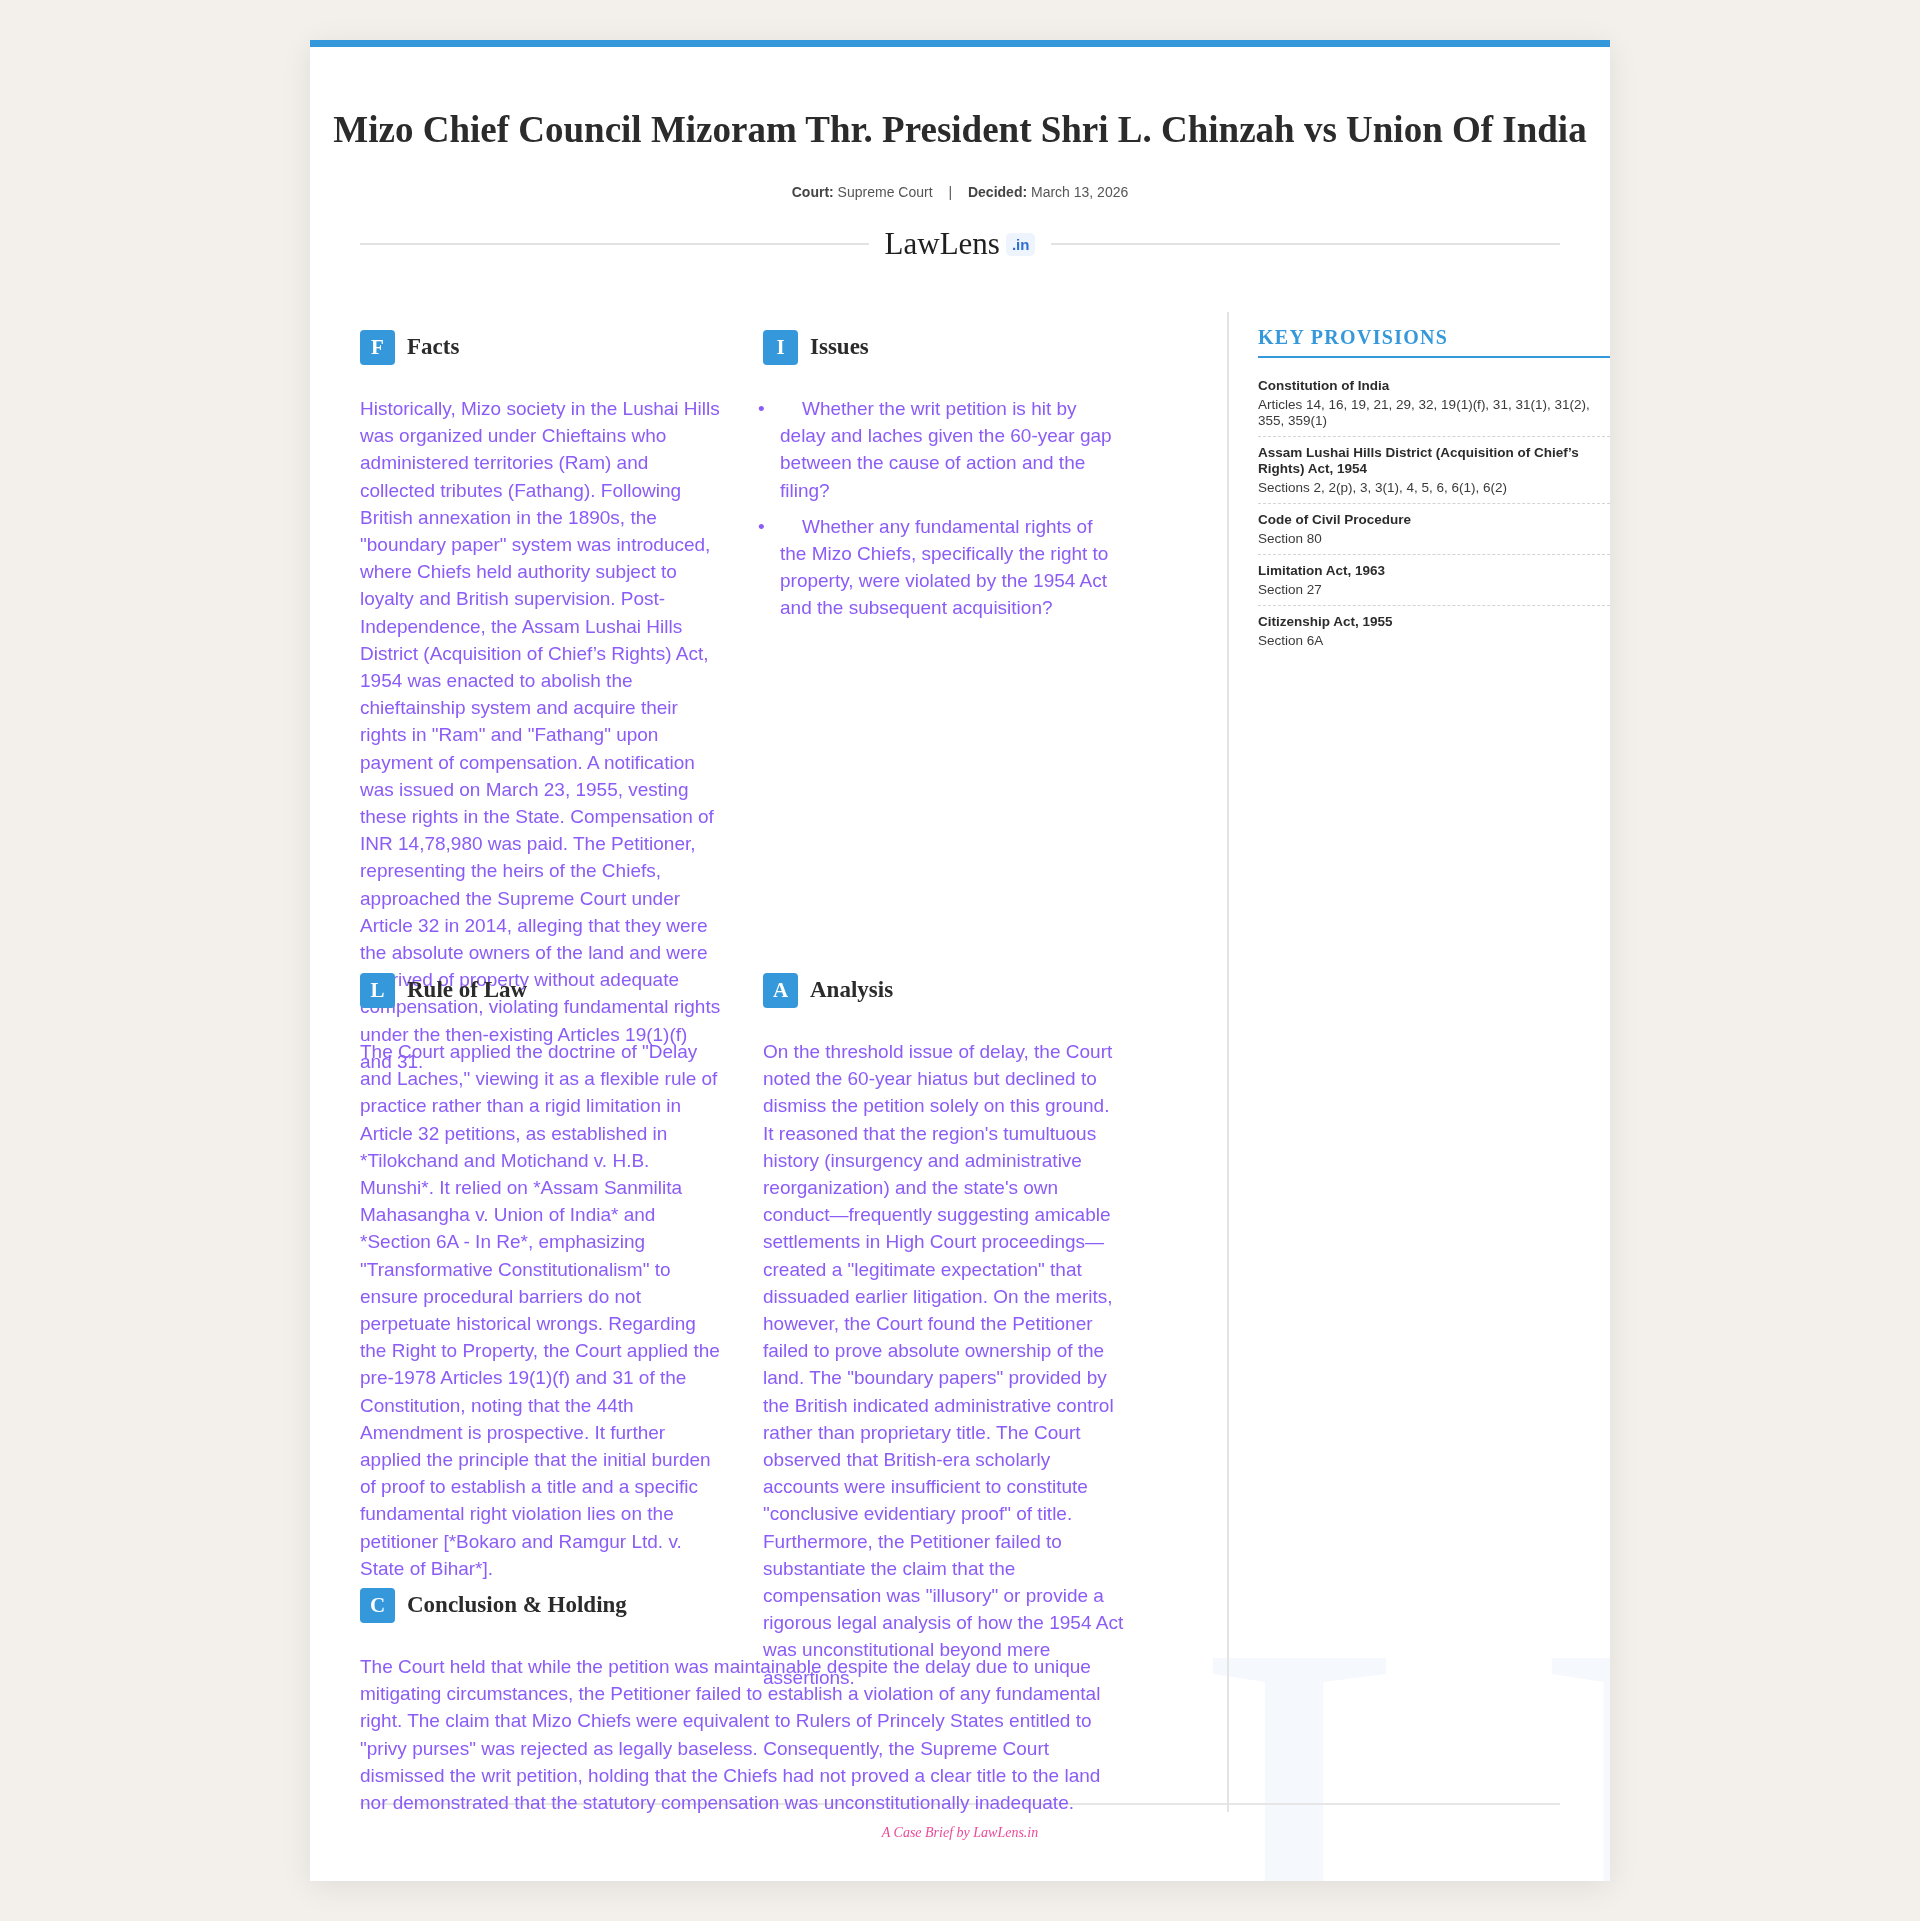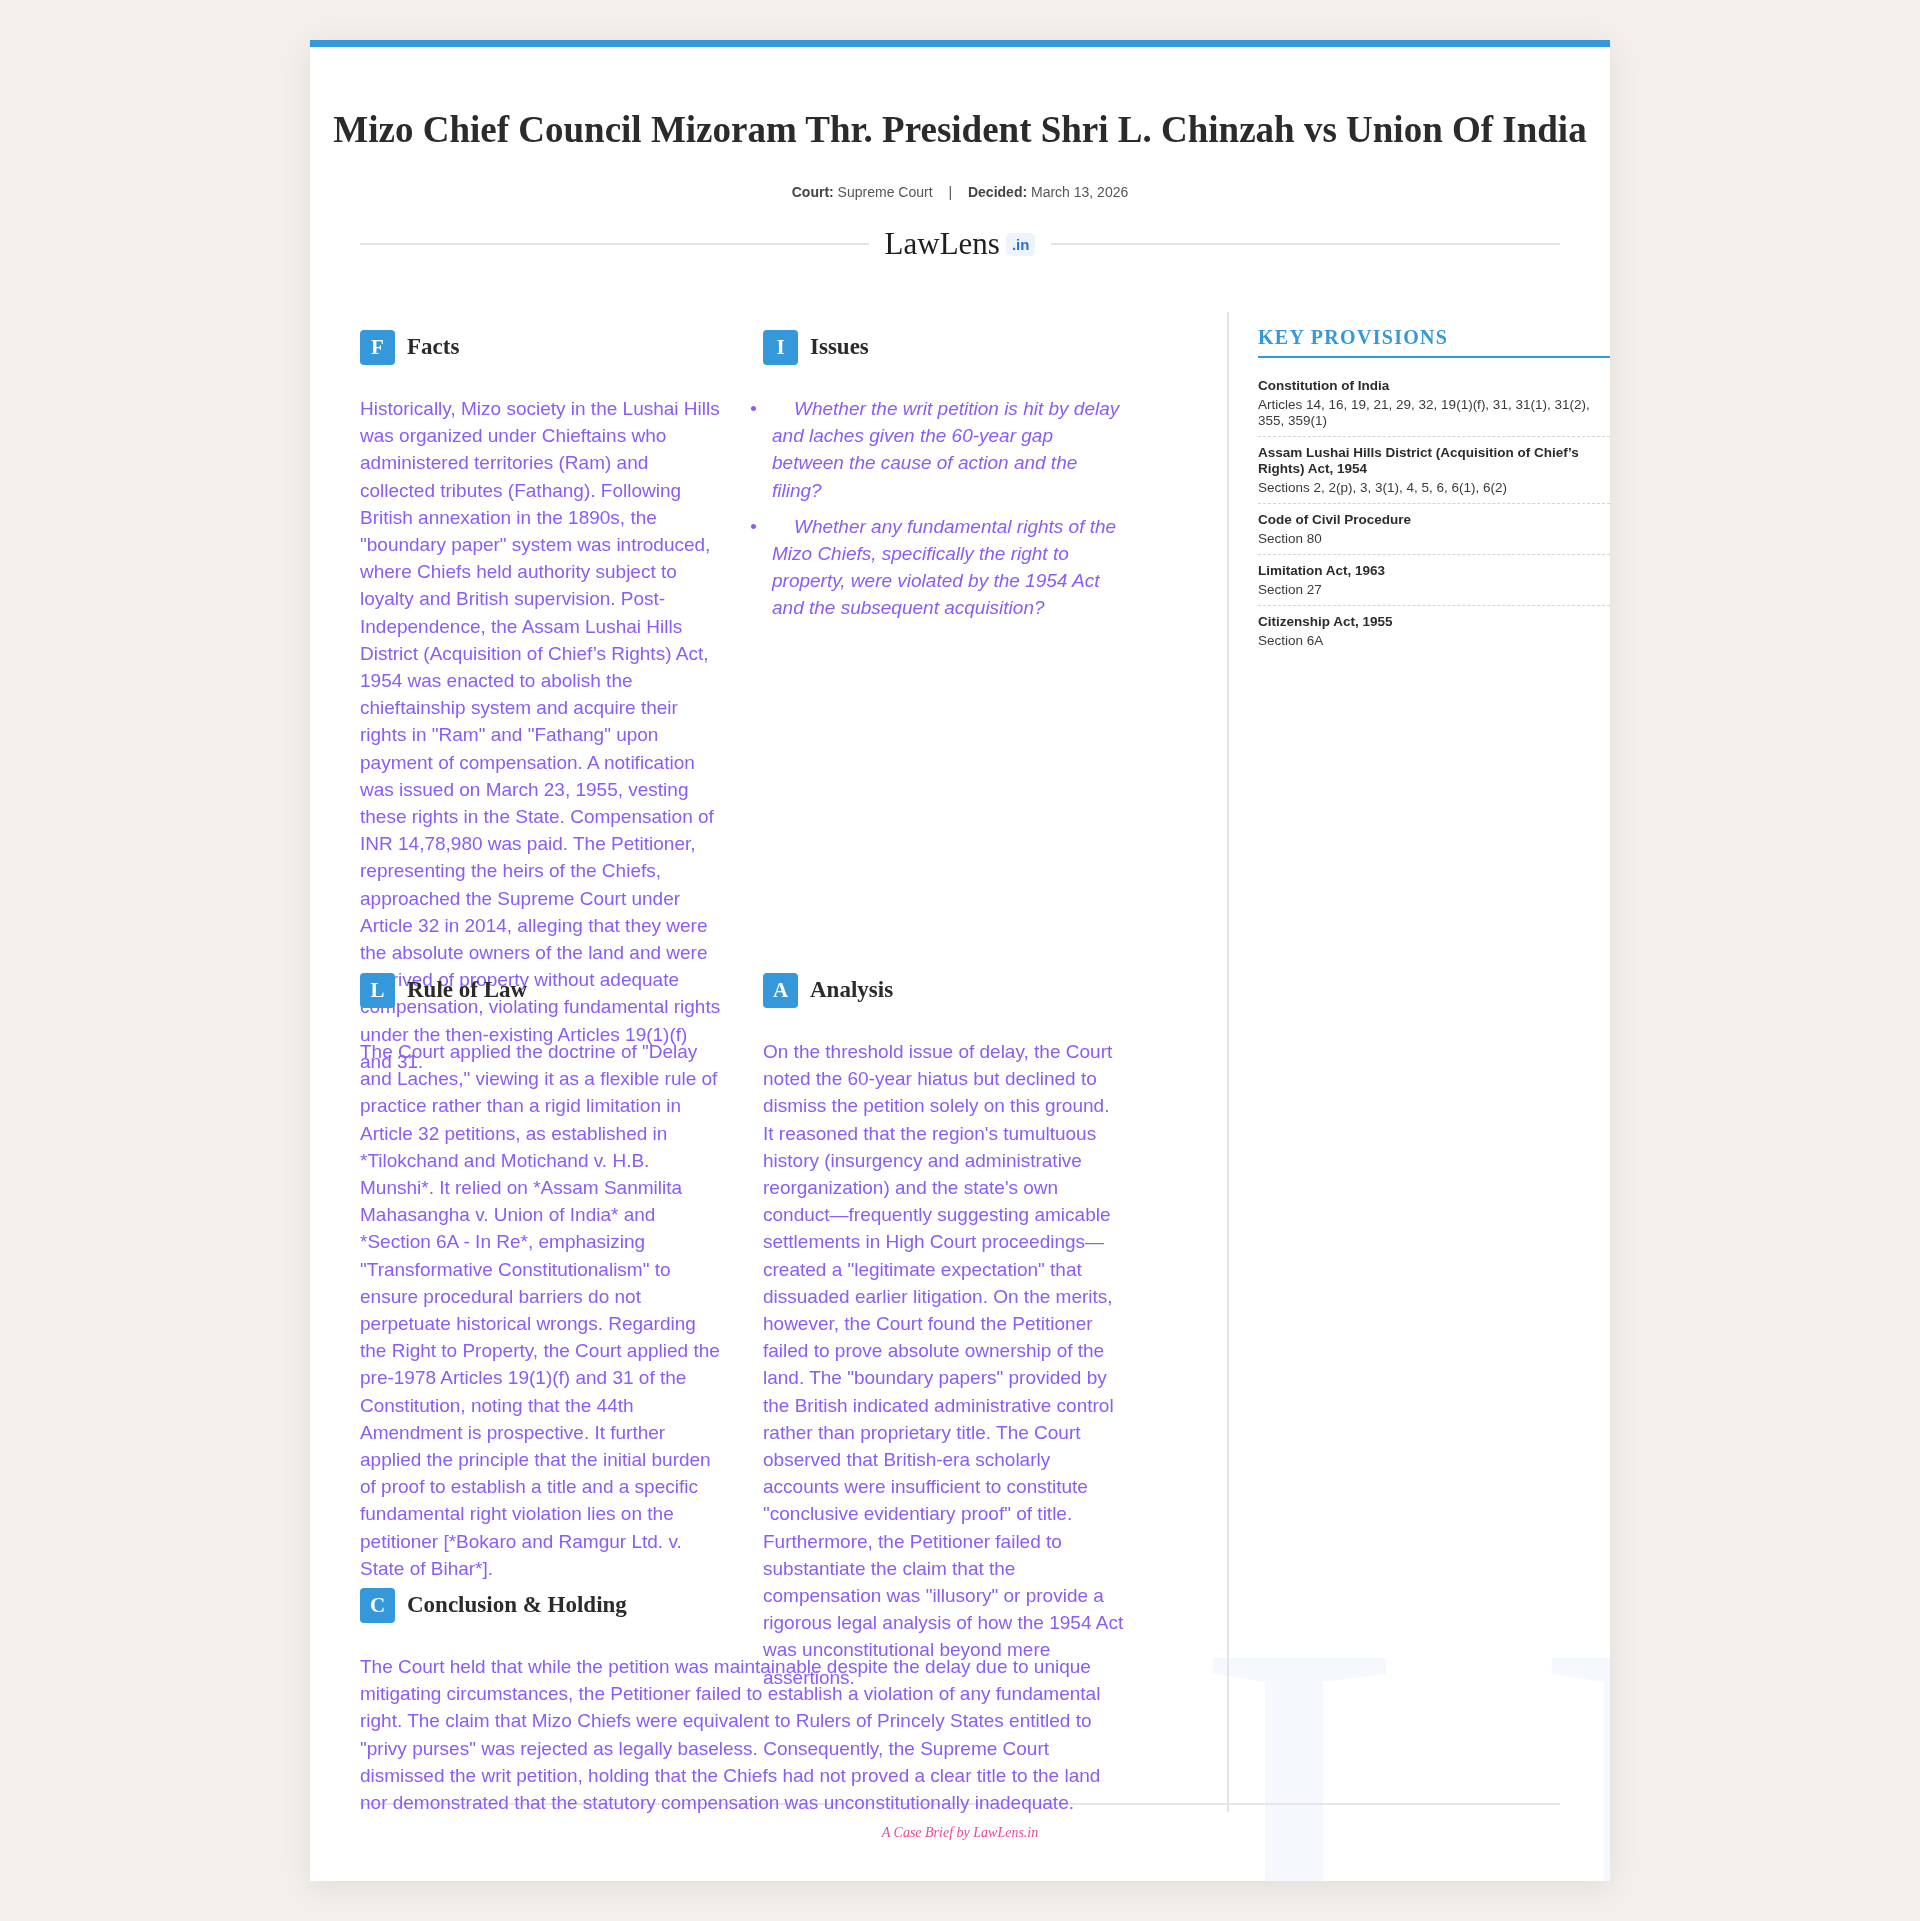--- a/index.html
+++ b/index.html
@@ -64,21 +64,21 @@
     width: 35px; height: 35px; border-radius: 4px; background: #3498db; color: #fff;
     font-family: "Liberation Serif", serif; font-weight: bold; font-size: 21px;
     display: flex; align-items: center; justify-content: center;
   }
   .sec-title {
     margin-left: 12px; font-family: "Liberation Serif", serif; font-weight: bold;
     font-size: 23px; color: #2b2b2b;
   }
   .sec-body { margin-top: 30px; font-size: 19px; line-height: 27.2px; color: #8b5cf6; }
   .sec-body p { margin: 0; }
-  ul.issues { list-style: none; margin: 4px; padding: 0 0 0 5px; font-style: italic; }
+  ul.issues { list-style: none; margin: 12px; padding: 0 0 0 5px; }
   ul.issues li { position: relative; text-indent: 22px; margin-bottom: 9px; }
   ul.issues li::before {
     content: "•"; position: absolute; left: -22px; text-indent: 0; top: 0;
   }
   .kp-title {
     font-family: "Liberation Serif", serif; font-weight: bold; font-size: 20px;
     letter-spacing: 1.3px; color: #3498db; padding: 14px 0 7px 0;
     border-bottom: 2px solid #3498db;
   }
   .kp-list { margin-top: 12px; }

